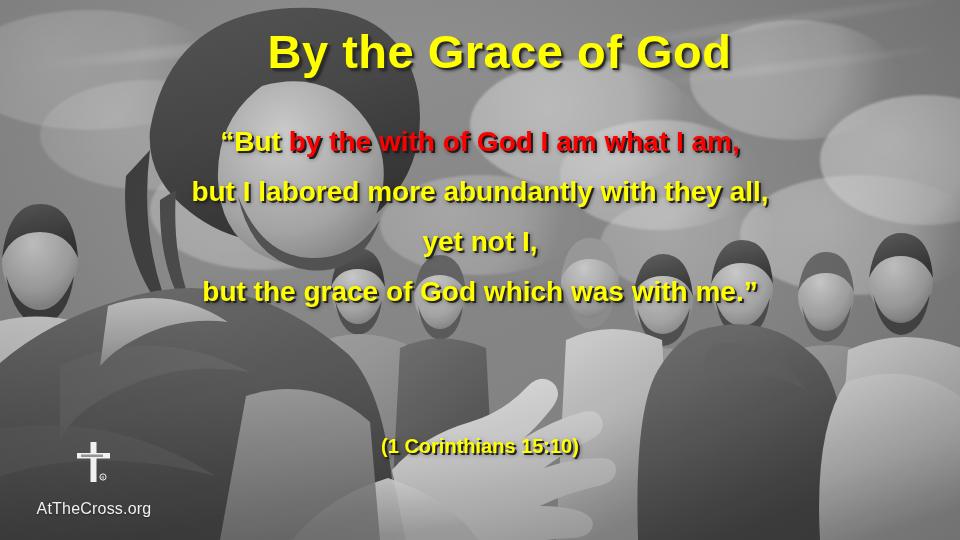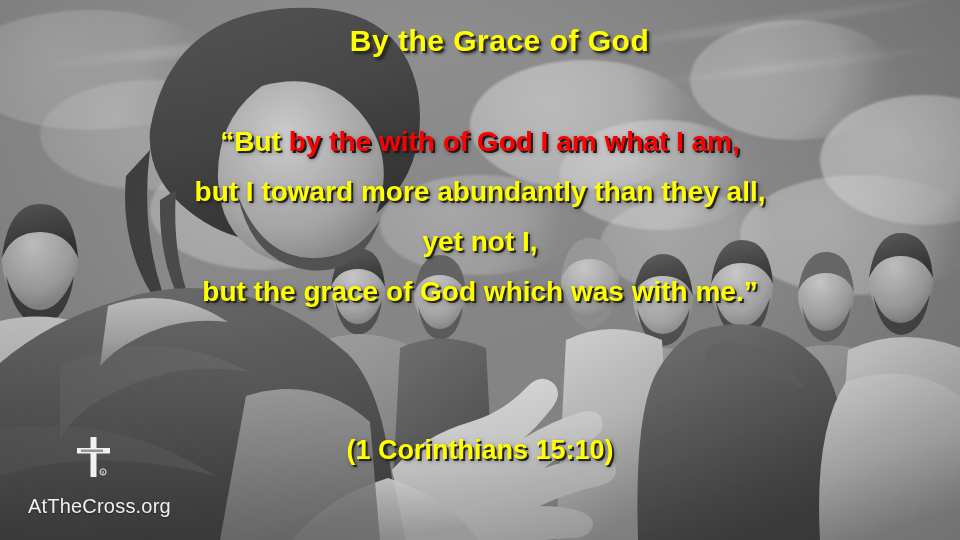--- a/index.html
+++ b/index.html
@@ -64,21 +64,21 @@
     position: absolute;
     inset: 0;
   }
 
   .title {
     position: absolute;
     top: 24px;
     left: 0;
     right: 0;
     text-align: center;
-    font-size: 30px;
+    font-size: 47px;
     font-weight: bold;
     color: #FFFF00;
     letter-spacing: 0.5px;
     text-shadow:
       2px 2px 0 #2b2b2b,
       3px 3px 3px rgba(0,0,0,0.55);
     white-space: nowrap;
     margin-left: 39px;
   }
 
@@ -107,21 +107,21 @@
       2px 2px 0 #1c1c1c,
       2px 2px 4px rgba(0,0,0,0.5);
   }
 
   .citation {
     position: absolute;
     top: 435px;
     left: 0;
     right: 0;
     text-align: center;
-    font-size: 27px;
+    font-size: 20px;
     font-weight: bold;
     color: #FFFF00;
     white-space: nowrap;
     text-shadow:
       2px 2px 0 #242424,
       2px 2px 4px rgba(0,0,0,0.5);
   }
 
   
   .watermark {
@@ -135,21 +135,21 @@
 
   .watermark .cross-wrap {
     display: block;
     height: 46px;
     line-height: 0;
   }
 
   .watermark .brand {
     display: block;
     margin-top: 14px;
-    font-size: 20px;
+    font-size: 16px;
     color: #ffffff;
     letter-spacing: 0.2px;
     font-family: "Liberation Sans", sans-serif;
     text-shadow: 0 1px 2px rgba(0,0,0,0.45);
   }
 </style>
 </head>
 <body>
 
 <div id="slide">
@@ -300,21 +300,21 @@
 
     <div class="vignette"></div>
   </div>
 
   <div class="text-layer">
 
     <div class="title">By the Grace of God</div>
 
     <div class="verse">
       <div class="verse-line"><span>“But </span><span class="hl">by the with of God I am what I am,</span></div>
-      <div class="verse-line">but I toward more abundantly than they all,</div>
+      <div class="verse-line">but I labored more abundantly with they all,</div>
       <div class="verse-line">yet not I,</div>
       <div class="verse-line">but the grace of God which was with me.”</div>
     </div>
 
     <div class="citation">(1 Corinthians 15:10)</div>
   </div>
 
   <div class="watermark">
     <span class="cross-wrap">
       <svg width="48" height="46" viewBox="0 0 48 46" aria-hidden="true">

